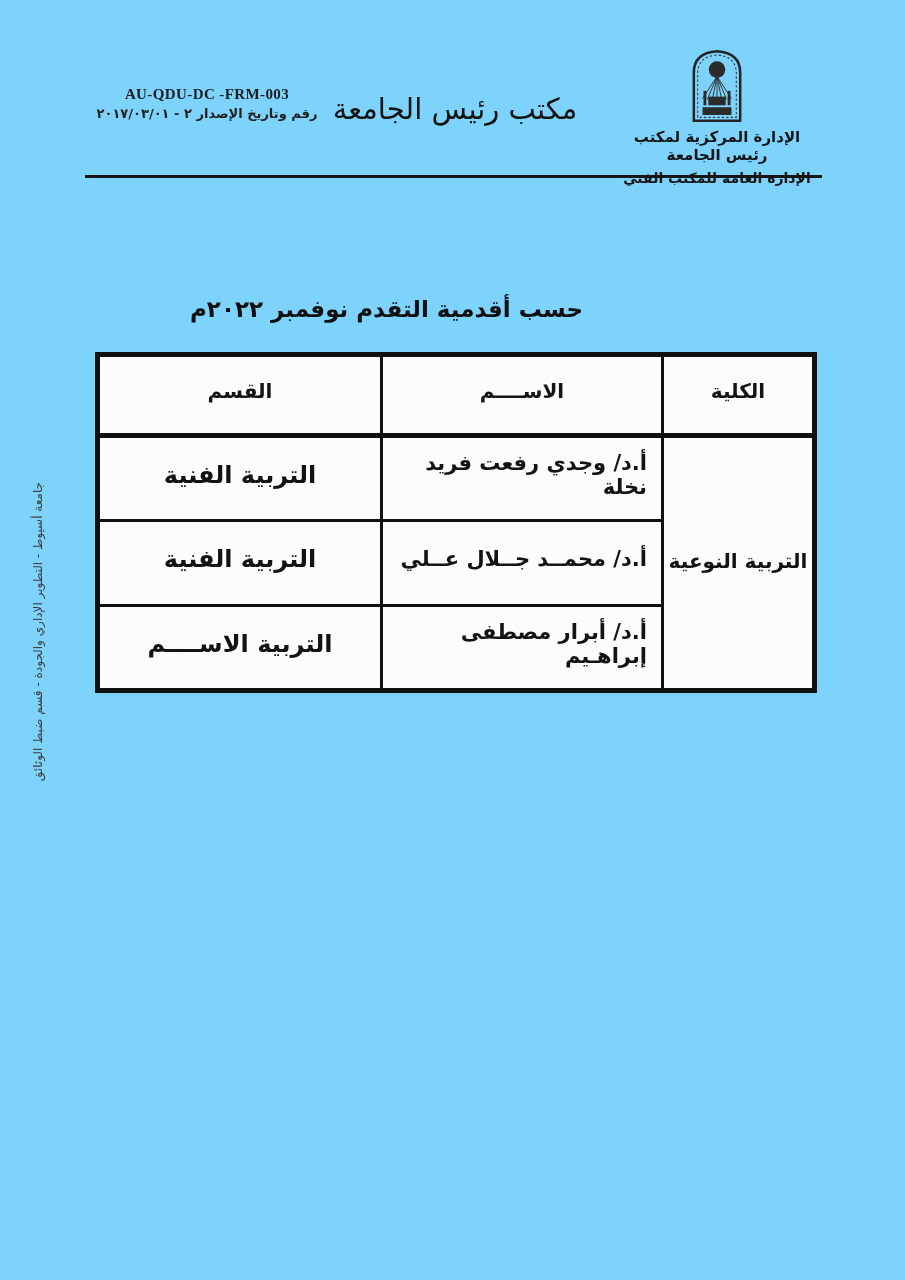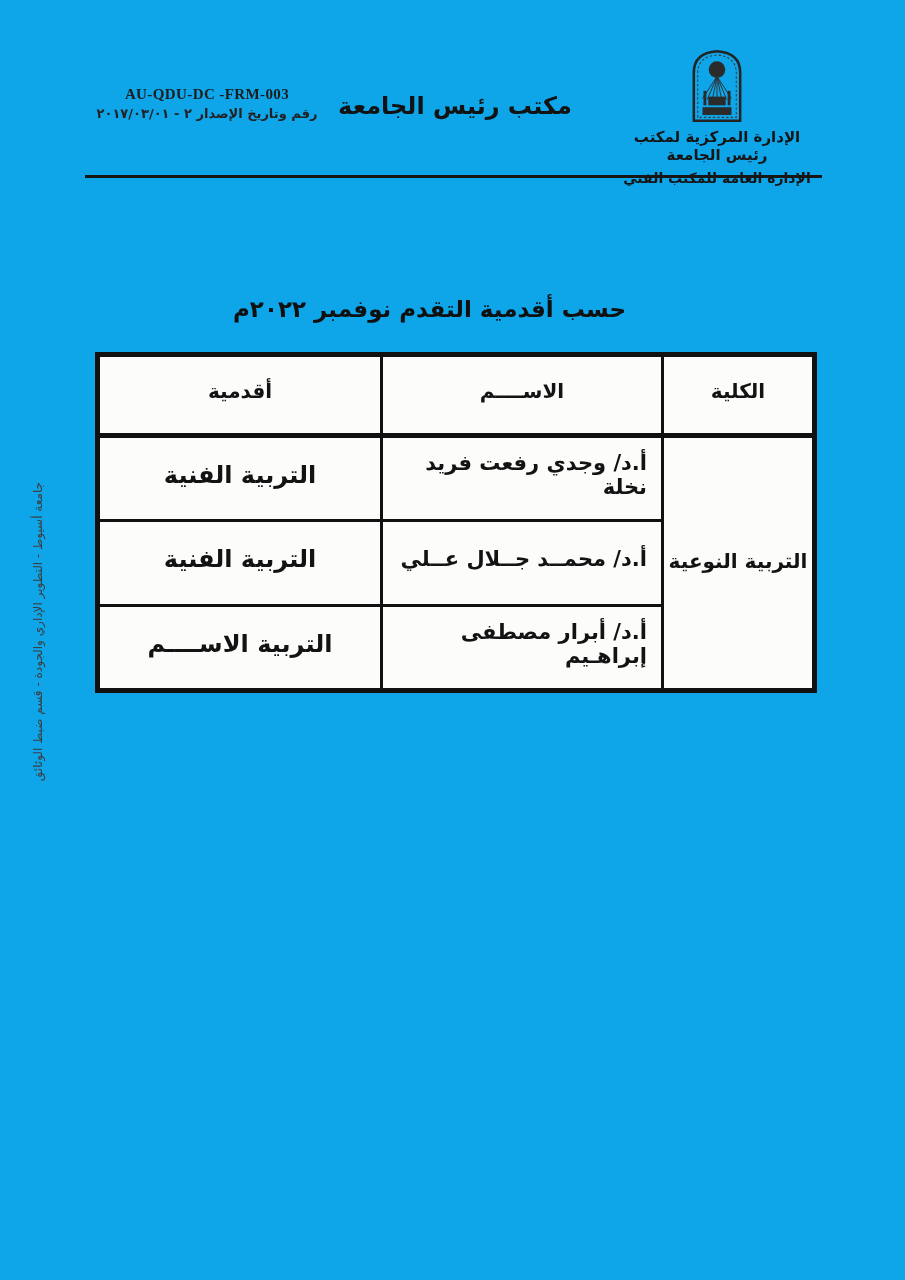--- a/index.html
+++ b/index.html
@@ -3,53 +3,53 @@
 <meta charset="utf-8">
 <style>
   html,body{margin:0;padding:0;}
   body{
     width:905px;height:1280px;
     background:#fafaf7;
     font-family:"DejaVu Sans",sans-serif;
     color:#161616;
     overflow:hidden;
   }
-  .page{position:relative;width:905px;height:1280px;background:#0ea5e9;}
+  .page{position:relative;width:905px;height:1280px;background:#7dd3fc;}
 
   
   .hdr-left{position:absolute;left:92px;top:86px;width:230px;text-align:center;}
   .form-code{
     font-family:"Liberation Serif","DejaVu Serif",serif;
     font-weight:bold;font-size:15px;letter-spacing:.4px;color:#1d1d1d;
   }
   .issue-line{direction:rtl;font-weight:bold;font-size:13px;margin-top:3px;color:#222;}
 
   .hdr-center{
     position:absolute;left:300px;top:92px;width:310px;
     direction:rtl;text-align:center;
-    font-weight:bold;font-size:24px;color:#121212;
+    font-weight:normal;font-size:29px;color:#121212;
   }
 
   .hdr-right{position:absolute;left:612px;top:48px;width:210px;text-align:center;}
   .logo-wrap{height:78px;margin-bottom:2px;}
   .dept1{direction:rtl;font-weight:bold;font-size:15px;color:#151515;}
   .dept2{direction:rtl;font-weight:bold;font-size:14px;margin-top:6px;color:#151515;}
 
   .rule{position:absolute;left:85px;top:175px;width:737px;height:3px;background:#161616;}
 
   
   .main-title{
     position:absolute;left:0;top:232px;width:905px;
     direction:rtl;text-align:center;
     font-weight:bold;font-size:26px;color:#101010;
   }
   .sub-title{
     position:absolute;left:0;top:296px;width:773px;
     direction:rtl;text-align:center;
-    font-weight:bold;font-size:23px;color:#101010;padding-left:43px;
+    font-weight:bold;font-size:23px;color:#101010;
   }
 
   
   .table-wrap{position:absolute;left:95px;top:352px;}
   table.doc-table{
     direction:rtl;border-collapse:collapse;table-layout:fixed;
     width:717px;background:#fcfcfa;
   }
   .doc-table th,.doc-table td{
     border:3px solid #111;
@@ -120,21 +120,21 @@
     <table class="doc-table">
       <colgroup>
         <col class="col-college">
           <col class="col-name">
           <col class="col-dept">
       </colgroup>
       <thead>
         <tr>
           <th>الكلية</th>
           <th>الاســــم</th>
-          <th>أقدمية</th>
+          <th>القسم</th>
         </tr>
       </thead>
       <tbody>
         <tr>
           <td class="cell-college" rowspan="3">التربية النوعية</td>
           <td class="cell-name">أ.د/ وجدي رفعت فريد نخلة</td>
           <td class="cell-dept">التربية الفنية</td>
         </tr>
         <tr>
           <td class="cell-name">أ.د/ محمــد جــلال عــلي</td>

